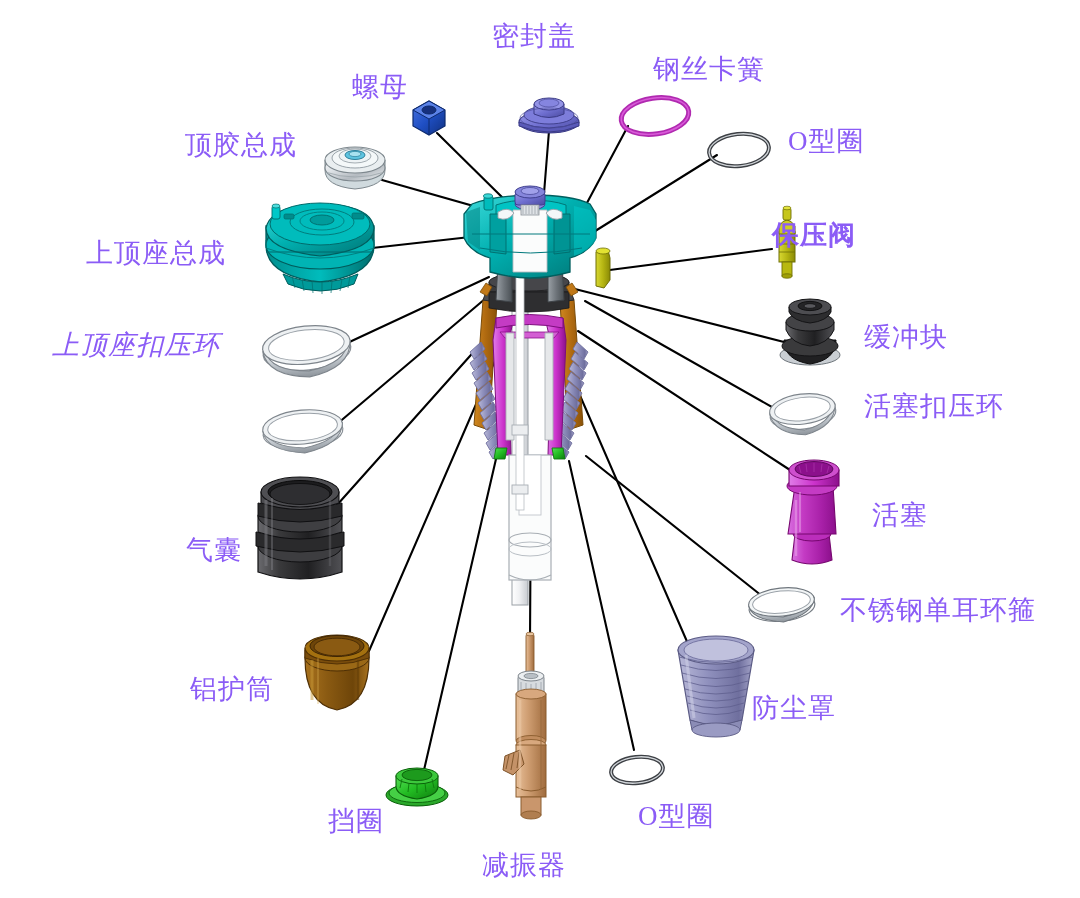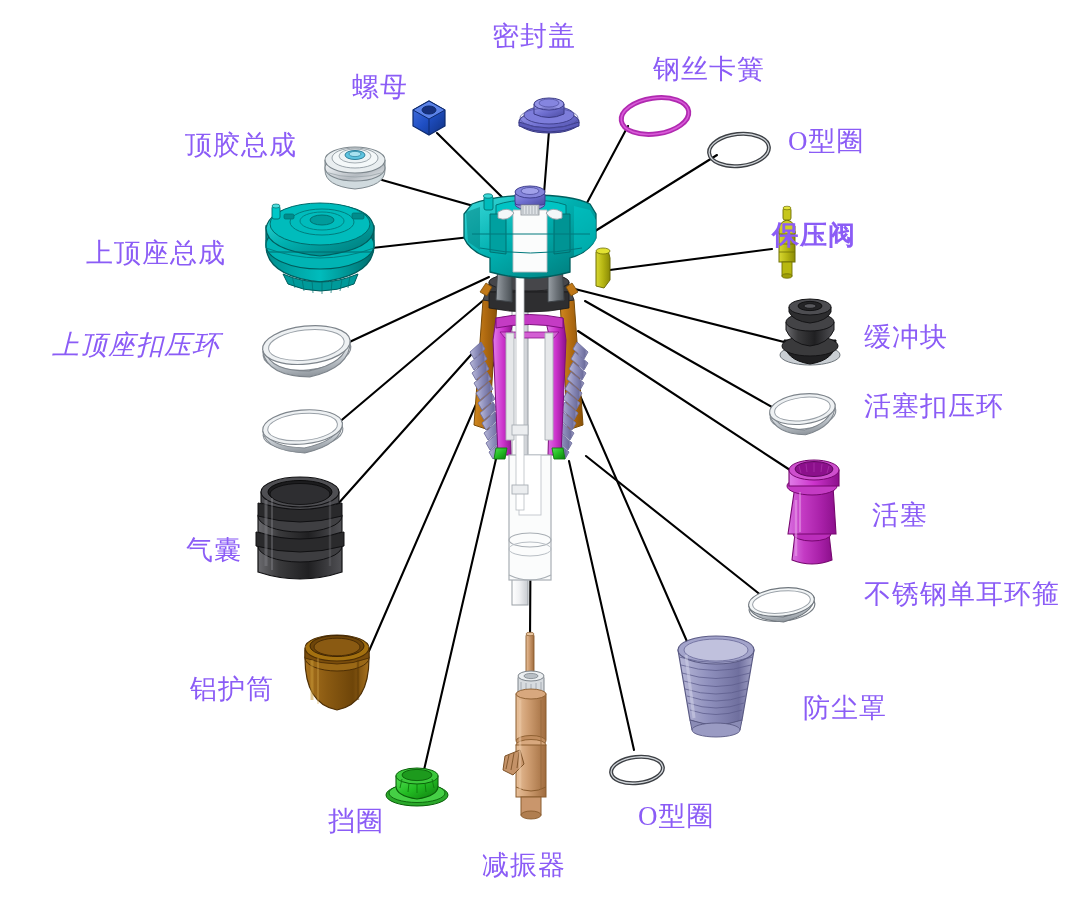--- a/index.html
+++ b/index.html
@@ -519,20 +519,20 @@
   <div class="part-label" style="left:653px; top:56px;">钢丝卡簧</div>
   <div class="part-label" style="left:788px; top:128px;">O型圈</div>
   <div class="part-label" style="left:185px; top:132px;">顶胶总成</div>
   <div class="part-label" style="left:86px;  top:240px;">上顶座总成</div>
   <div class="part-label" style="left:772px; top:222px;font-weight:bold;">保压阀</div>
   <div class="part-label" style="left:52px;  top:332px;font-style:italic;">上顶座扣压环</div>
   <div class="part-label" style="left:864px; top:324px;">缓冲块</div>
   <div class="part-label" style="left:864px; top:393px;">活塞扣压环</div>
   <div class="part-label" style="left:872px; top:502px;">活塞</div>
   <div class="part-label" style="left:186px; top:537px;">气囊</div>
-  <div class="part-label" style="left:840px; top:581px;margin-left:24px;">不锈钢单耳环箍</div>
+  <div class="part-label" style="left:840px; top:597px;">不锈钢单耳环箍</div>
   <div class="part-label" style="left:190px; top:676px;">铝护筒</div>
-  <div class="part-label" style="left:803px; top:695px;">防尘罩</div>
+  <div class="part-label" style="left:752px; top:695px;">防尘罩</div>
   <div class="part-label" style="left:328px; top:808px;text-align:center;">挡圈</div>
   <div class="part-label" style="left:638px; top:803px;">O型圈</div>
   <div class="part-label" style="left:482px; top:852px;text-align:center;">减振器</div>
 
 </div>
 
 </body></html>

